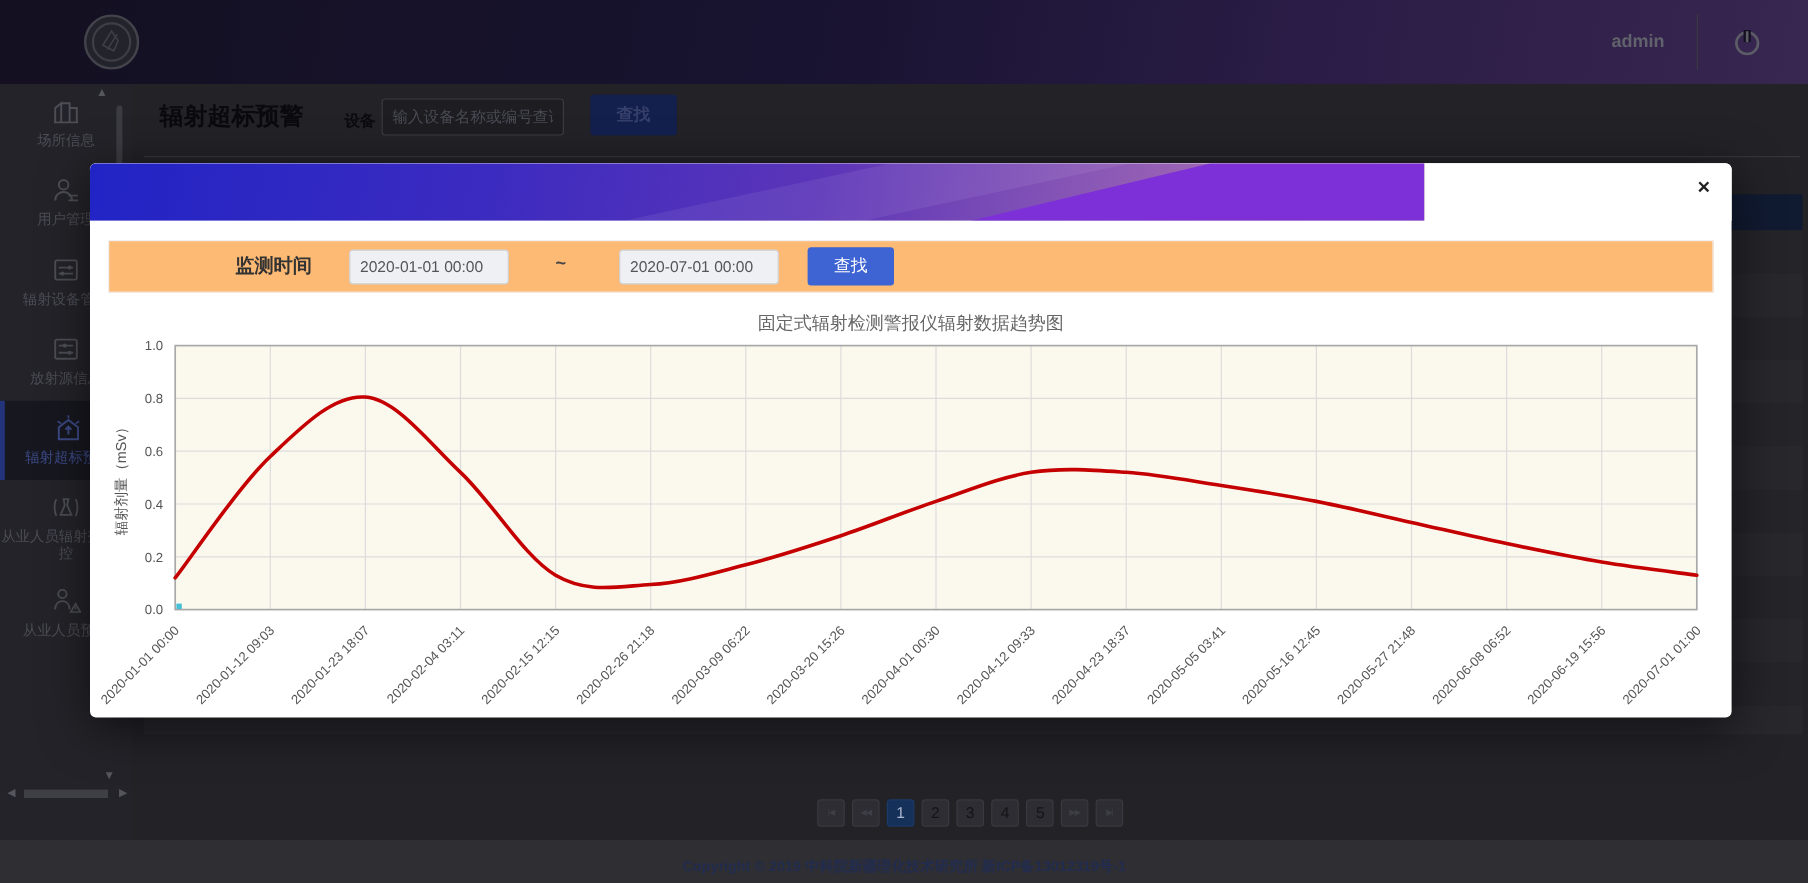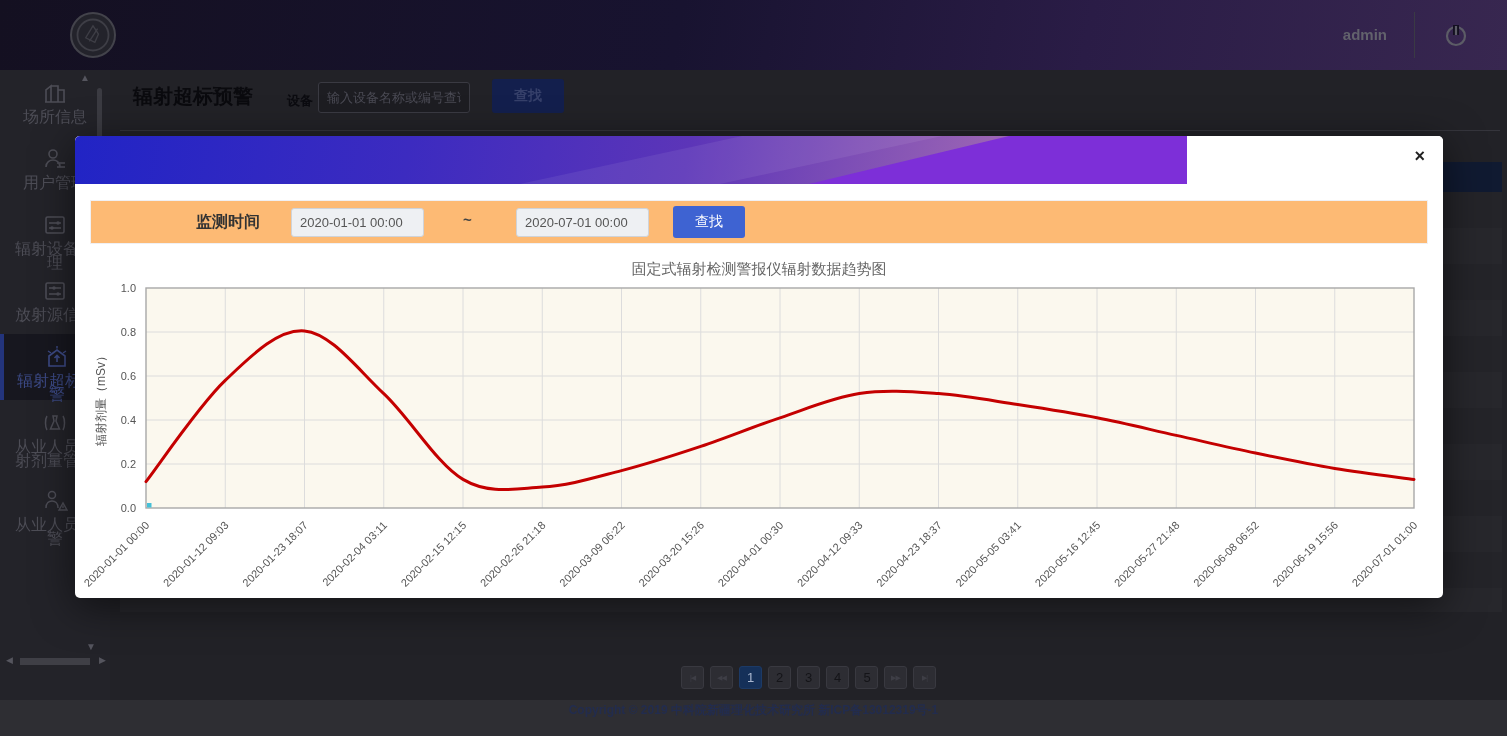--- a/index.html
+++ b/index.html
@@ -15,21 +15,21 @@
   .logo svg { width:100%; height:100%; }
   .header-title { position:absolute; left:170px; top:16px; color:#60606a; font-weight:bold;
     font-size:16px; line-height:20px; letter-spacing:.5px; }
   .header-user { position:absolute; right:120px; top:26px; color:#62626c; font-weight:bold; font-size:15px;text-align:center; }
   .header-sep { position:absolute; right:92px; top:12px; width:1px; height:46px; background:#3a3a44; }
   .power-btn { position:absolute; right:38px; top:22px; width:26px; height:26px; color:#5c5c66; }
 
   .sidebar { position:absolute; left:0; top:70px; width:110px; height:630px; background:#232329; }
   .side-item { position:relative; height:66px; padding-top:10px; text-align:center; color:#4d4d56; cursor:pointer; }
   .side-item .icn { display:block; margin:0 auto 4px; width:26px; height:26px; }
-  .side-item .lbl { font-size:16px; line-height:14px; display:block; padding:0 13px; }
+  .side-item .lbl { font-size:12px; line-height:14px; display:block; padding:0 1px; }
   .side-item.tall { height:78px; }
   .side-item.active { background:#17171f; color:#3c4a86; border-left:4px solid #23347c; }
   .scroll-up { position:absolute; left:80px; top:2px; color:#55555e; font-size:10px; }
   .scroll-dn { position:absolute; left:86px; bottom:48px; color:#55555e; font-size:10px; }
   .v-scroll { position:absolute; right:8px; top:18px; width:5px; height:135px; background:#3b3b42; border-radius:3px; }
   .h-scroll { position:absolute; left:6px; bottom:34px; width:100px; height:9px; }
   .h-scroll .thumb { position:absolute; left:14px; top:1px; width:70px; height:7px; background:#3f3f46; }
   .h-scroll .ar { position:absolute; top:-2px; color:#55555e; font-size:9px; }
   .h-scroll .ar.l { left:0; } .h-scroll .ar.r { right:0; }
 
@@ -46,21 +46,21 @@
   .table-rows { position:absolute; left:10px; top:122px; width:1382px; height:420px;
     background:repeating-linear-gradient(#242429 0 36px,#27272c 36px 72px); }
 
   .pager { position:absolute; left:0; top:596px; width:1397px; display:flex; justify-content:center; gap:6px; }
   .pg { min-width:23px; height:23px; padding:0 4px; background:#2d2d33; border:1px solid #393940;
     border-radius:3px; color:#141418; font-size:13px; line-height:21px; text-align:center; cursor:pointer; }
   .pg.icon { font-size:7px; color:#3e3e46; line-height:22px; letter-spacing:-1px; }
   .pg.active { background:#153059; color:#a9b6cf; border-color:#1c3a66; }
 
   .footer { position:absolute; left:0; top:700px; width:1507px; height:36px; background:#2e2e33; }
-  .footer span { display:block; text-align:center; margin-top:2px; font-size:12px; font-weight:bold; color:#222c4e; }
+  .footer span { display:block; text-align:center; margin-top:14px; font-size:12px; font-weight:bold; color:#222c4e; }
 
   
   .modal { position:absolute; left:75px; top:136px; width:1368px; height:462px; background:#ffffff;
     border-radius:5px; box-shadow:0 8px 40px rgba(0,0,0,.55); }
   .m-header { position:relative; width:100%; height:48px; background:#fff; border-radius:5px 5px 0 0; overflow:hidden; }
   .m-band { position:absolute; left:0; top:0; width:1112px; height:48px;
     background:linear-gradient(100deg,#2124c5 0%,#3c2bc0 30%,#5c35b8 55%,#9a64b4 82%,#a06cb4 100%); }
   .m-band::after { content:""; position:absolute; inset:0; background:#7d2fd8;
     clip-path:polygon(66% 100%,100% 100%,100% 0,84% 0); }
   .m-band::before { content:""; position:absolute; inset:0; background:rgba(255,255,255,.07);

